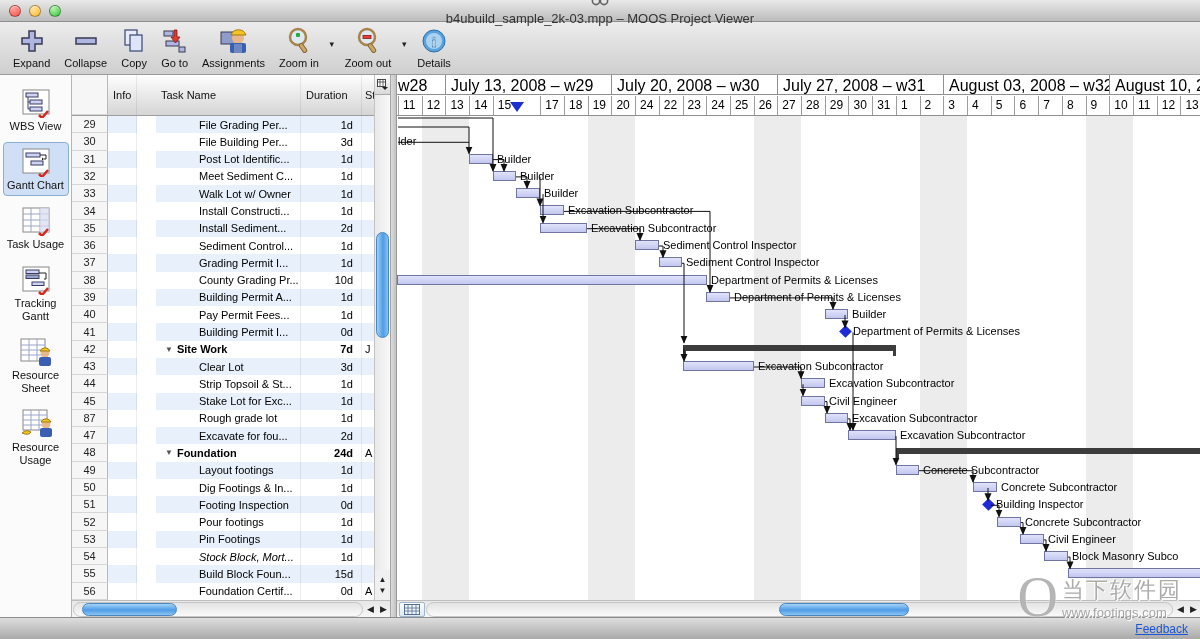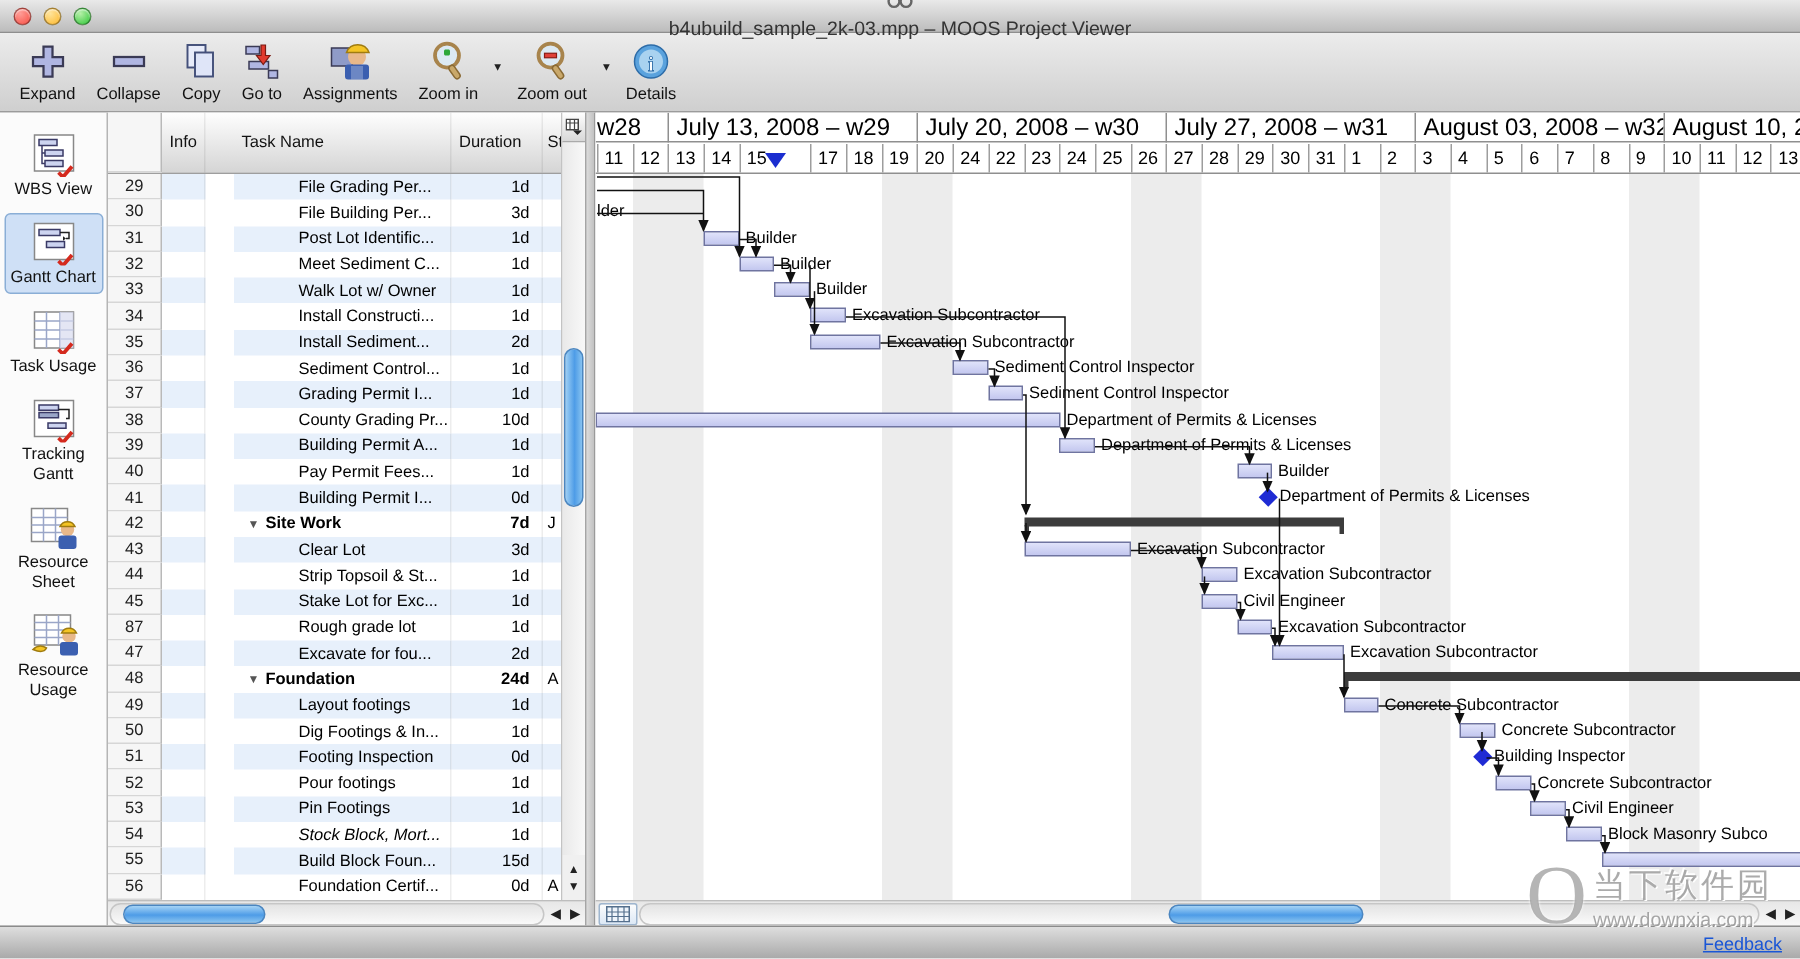--- a/index.html
+++ b/index.html
@@ -658,21 +658,21 @@
         </div>
         <div class="harrows">
           <span>◀</span>
           <span>▶</span>
         </div>
       </div>
       <div class="watermark">
         <span class="wm-o">O</span>
         <span class="wm-txt">
           <span class="wm-cn">当下软件园</span>
-          <span class="wm-url">www.downxia.com</span>
+          <span class="wm-url">www.footings.com</span>
         </span>
       </div>
     </div>
   </div>
 
   <div class="statusbar">
     <a class="feedback" href="#">Feedback</a>
   </div>
 </div>
 

